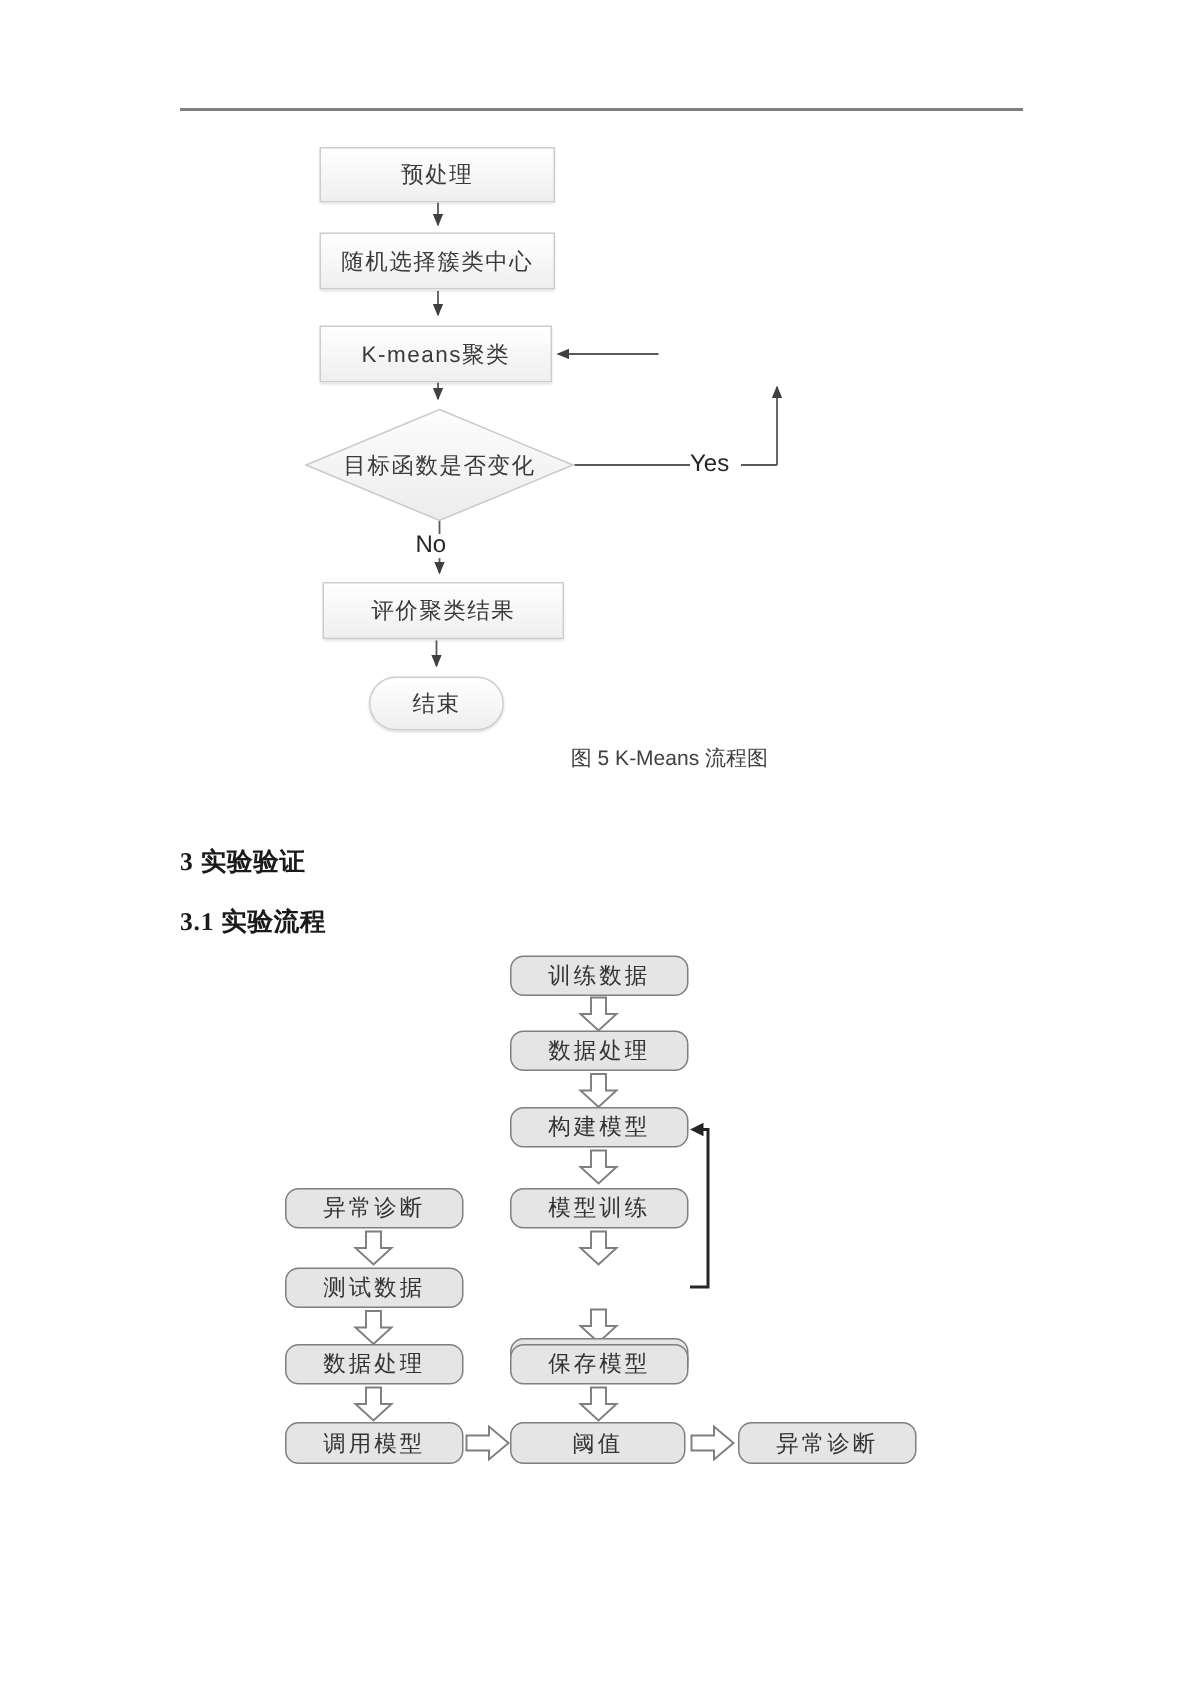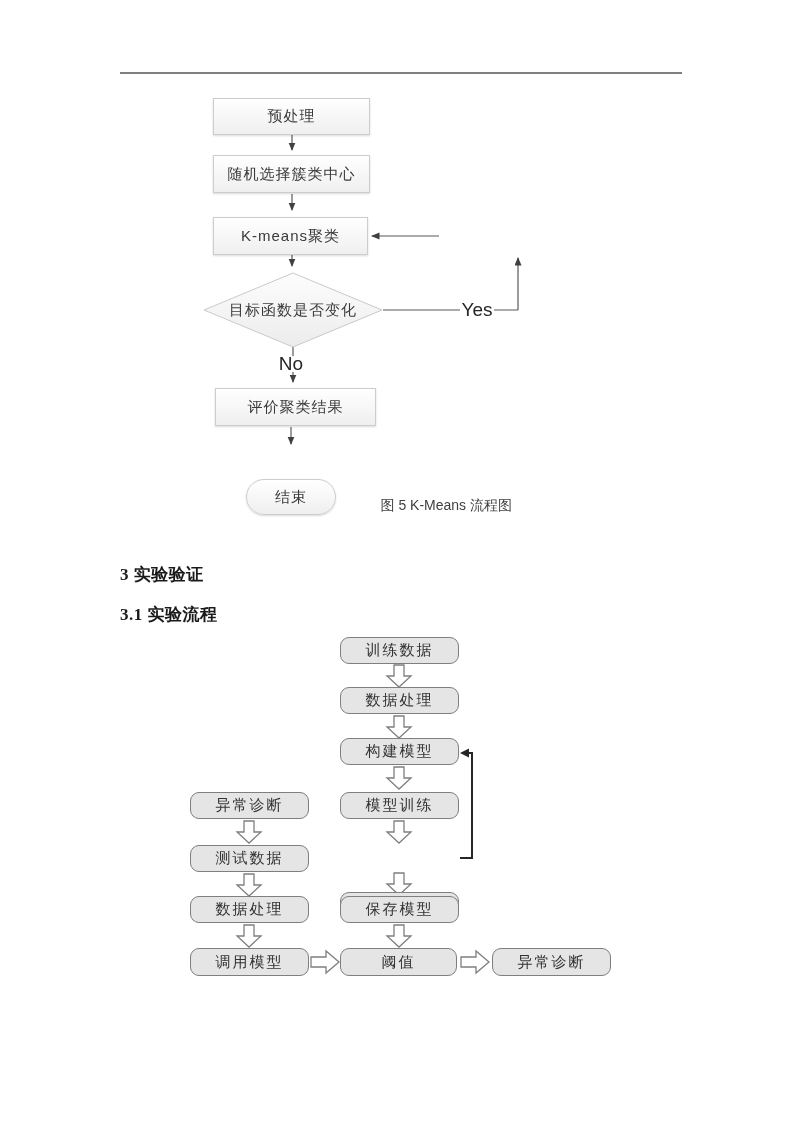--- a/index.html
+++ b/index.html
@@ -12,31 +12,31 @@
   .top-rule{left:120px;top:72px;width:562px;height:2px;background:#7f7f7f;}
   
   .node1{
     display:flex;align-items:center;justify-content:center;
     font-size:15px;letter-spacing:1px;color:#3a3a3a;
     background:linear-gradient(#ffffff,#efefef);
     border:1px solid #cdcdcd;
     box-shadow:0 1px 2px rgba(0,0,0,0.15);
     box-sizing:border-box;text-align:center;
   }
-  .pill{border-radius:18px;margin-top:28px;}
+  .pill{border-radius:18px;}
   
   .diamond-label{
     left:204px;top:273px;width:178px;height:74px;
     display:flex;align-items:center;justify-content:center;
     font-size:15px;letter-spacing:1px;color:#3a3a3a;
   }
   
   .branch{
-    font-size:19px;color:#262626;background:#ffffff;
-    text-align:center;line-height:16px;
+    font-size:16px;color:#262626;background:#ffffff;
+    line-height:16px;
   }
   
   .caption{left:312px;top:497px;width:200px;text-align:right;font-size:14px;color:#3f3f3f;}
   .heading{
     left:120px;font-size:17px;font-weight:bold;color:#1a1a1a;
     font-family:"Liberation Serif","DejaVu Serif",serif;letter-spacing:0.5px;
   }
   
   .node2{
     display:flex;align-items:center;justify-content:center;

